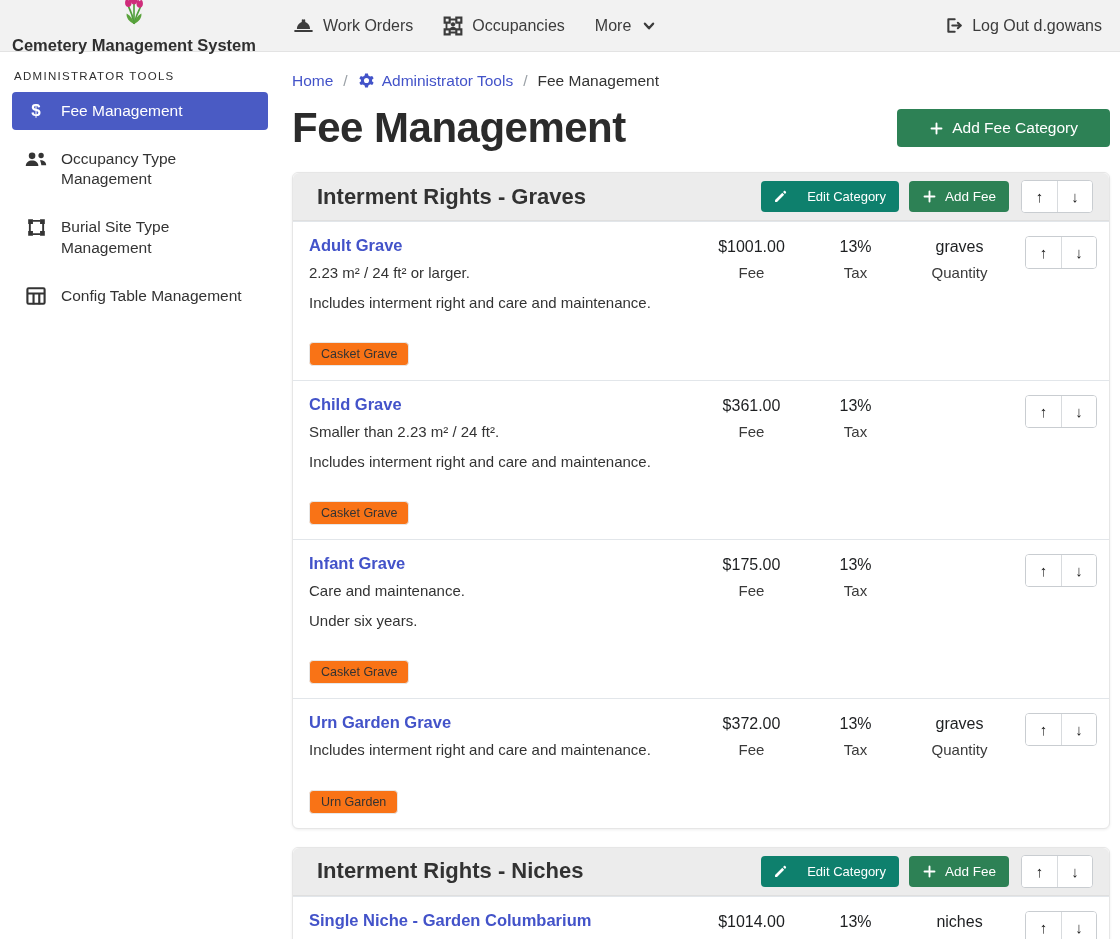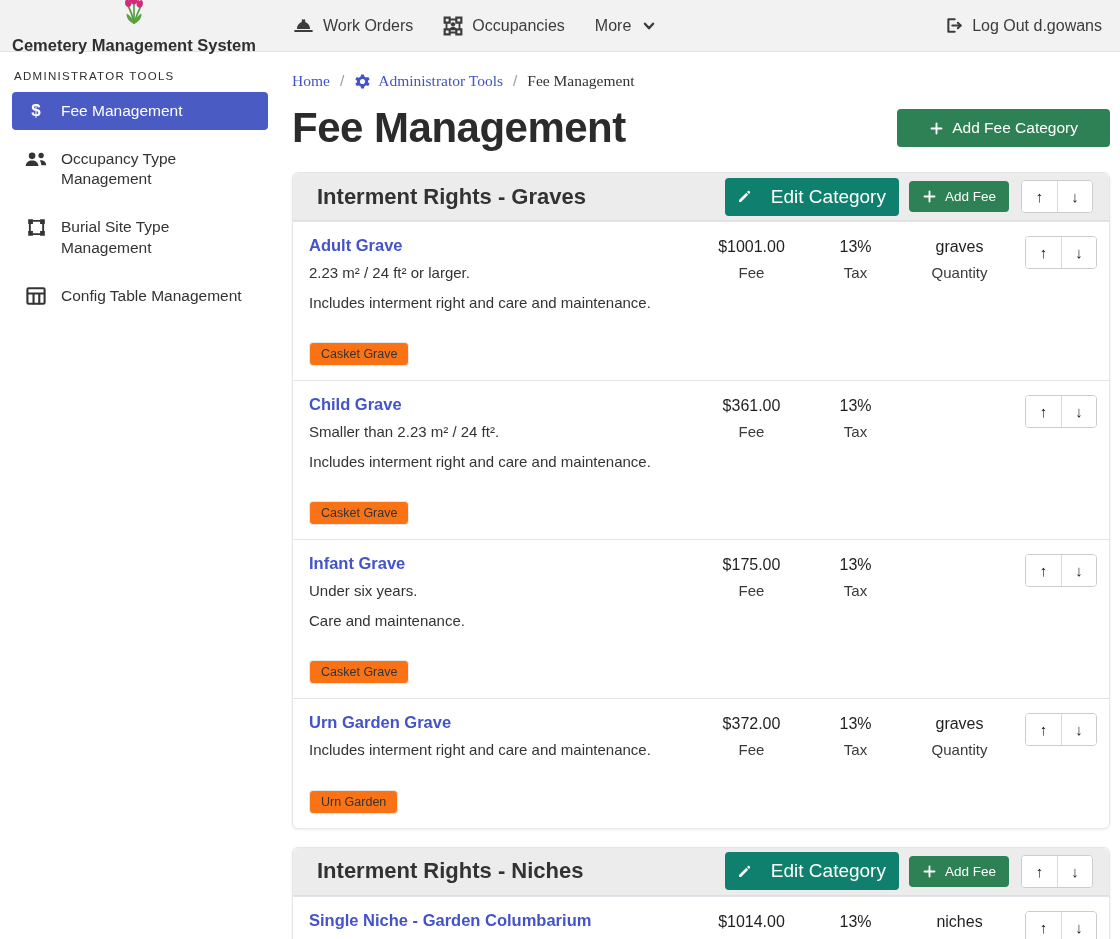--- a/index.html
+++ b/index.html
@@ -33,38 +33,38 @@
   .side-item .icon{width:24px;flex:0 0 24px;margin-top:1px;color:#343434;}
   .side-item .lbl{white-space:pre-line;line-height:1.3;}
   .side-item.active{background:var(--accent-blue);color:#fff;}
   .side-item.active .icon{color:#fff;}
   .side-item .dollar{font-weight:bold;font-size:17px;}
 
   .main{flex:1;padding:20px 10px 0 12px;overflow:hidden;}
 
   
   .breadcrumb{display:flex;align-items:center;gap:10px;font-size:15.5px;}
-  .crumb{display:flex;align-items:flex-end;gap:7px;color:var(--link-blue);cursor:pointer;font-family:Liberation Serif, serif;}
+  .crumb{display:flex;align-items:flex-start;gap:7px;color:var(--link-blue);cursor:pointer;}
   .crumb.current{color:#333;cursor:default;}
   .crumb-sep{color:#9aa0a6;}
 
   
   .page-header{display:flex;align-items:center;justify-content:space-between;margin:14px 0 20px;}
   .page-title{font-size:42px;font-weight:bold;color:#2b2b2b;letter-spacing:-.5px;}
   .btn{display:inline-flex;align-items:center;gap:8px;border:none;border-radius:4px;
     color:#fff;cursor:pointer;font-family:inherit;}
   .btn-add-category{background:var(--green);font-size:15.5px;padding:10px 32px;}
 
   
   .card{border:1px solid #e6e6e6;border-radius:6px;box-shadow:0 1px 3px rgba(0,0,0,.07);
     margin-bottom:18px;background:#fff;}
   .card-header{background:var(--header-bg);border-radius:6px 6px 0 0;height:48px;
     display:flex;align-items:center;padding:0 16px 0 24px;border-bottom:1px solid #dfdfdf;}
   .cat-title{flex:1;font-size:22px;font-weight:600;color:#323232;}
-  .btn-edit{background:var(--teal);font-size:19px;padding:8px 13px;margin-left:8px;gap:20px;}
+  .btn-edit{background:var(--teal);font-size:13px;padding:8px 13px;margin-left:8px;gap:20px;}
   .btn-addfee{background:var(--green);font-size:13.5px;padding:8px 13px;margin-left:10px;}
   .arrow-group{display:flex;margin-left:12px;border:1px solid #c9cdd1;border-radius:4px;
     overflow:hidden;background:#fff;}
   .arrow-btn{width:35px;height:31px;display:flex;align-items:center;justify-content:center;
     background:#fff;border:none;border-left:1px solid #d8dbde;font-size:15px;color:#222;cursor:pointer;}
   .arrow-btn:first-child{border-left:none;}
 
   
   .fee-row{display:flex;padding:14px 12px 14px 16px;border-top:1px solid var(--border);}
   .fee-row:first-child{border-top:none;}
@@ -280,21 +280,21 @@
             </div>
             <div class="fee-col col-qty"></div>
             <div class="fee-arrows">
               <div class="arrow-group">
                 <button class="arrow-btn">↑</button>
                 <button class="arrow-btn">↓</button>
               </div>
             </div>
           </div>
           <div class="fee-row">
-            <div class="fee-main"><a class="fee-name">Infant Grave</a><div class="fee-desc">Under six years.</div><div class="fee-desc">Care and maintenance.</div><br><span class="fee-badge">Casket Grave</span></div>
+            <div class="fee-main"><a class="fee-name">Infant Grave</a><div class="fee-desc">Care and maintenance.</div><div class="fee-desc">Under six years.</div><br><span class="fee-badge">Casket Grave</span></div>
             <div class="fee-col col-fee">
               <div>$175.00</div>
               <div class="col-label">Fee</div>
             </div>
             <div class="fee-col col-tax">
               <div>13%</div>
               <div class="col-label">Tax</div>
             </div>
             <div class="fee-col col-qty"></div>
             <div class="fee-arrows">

